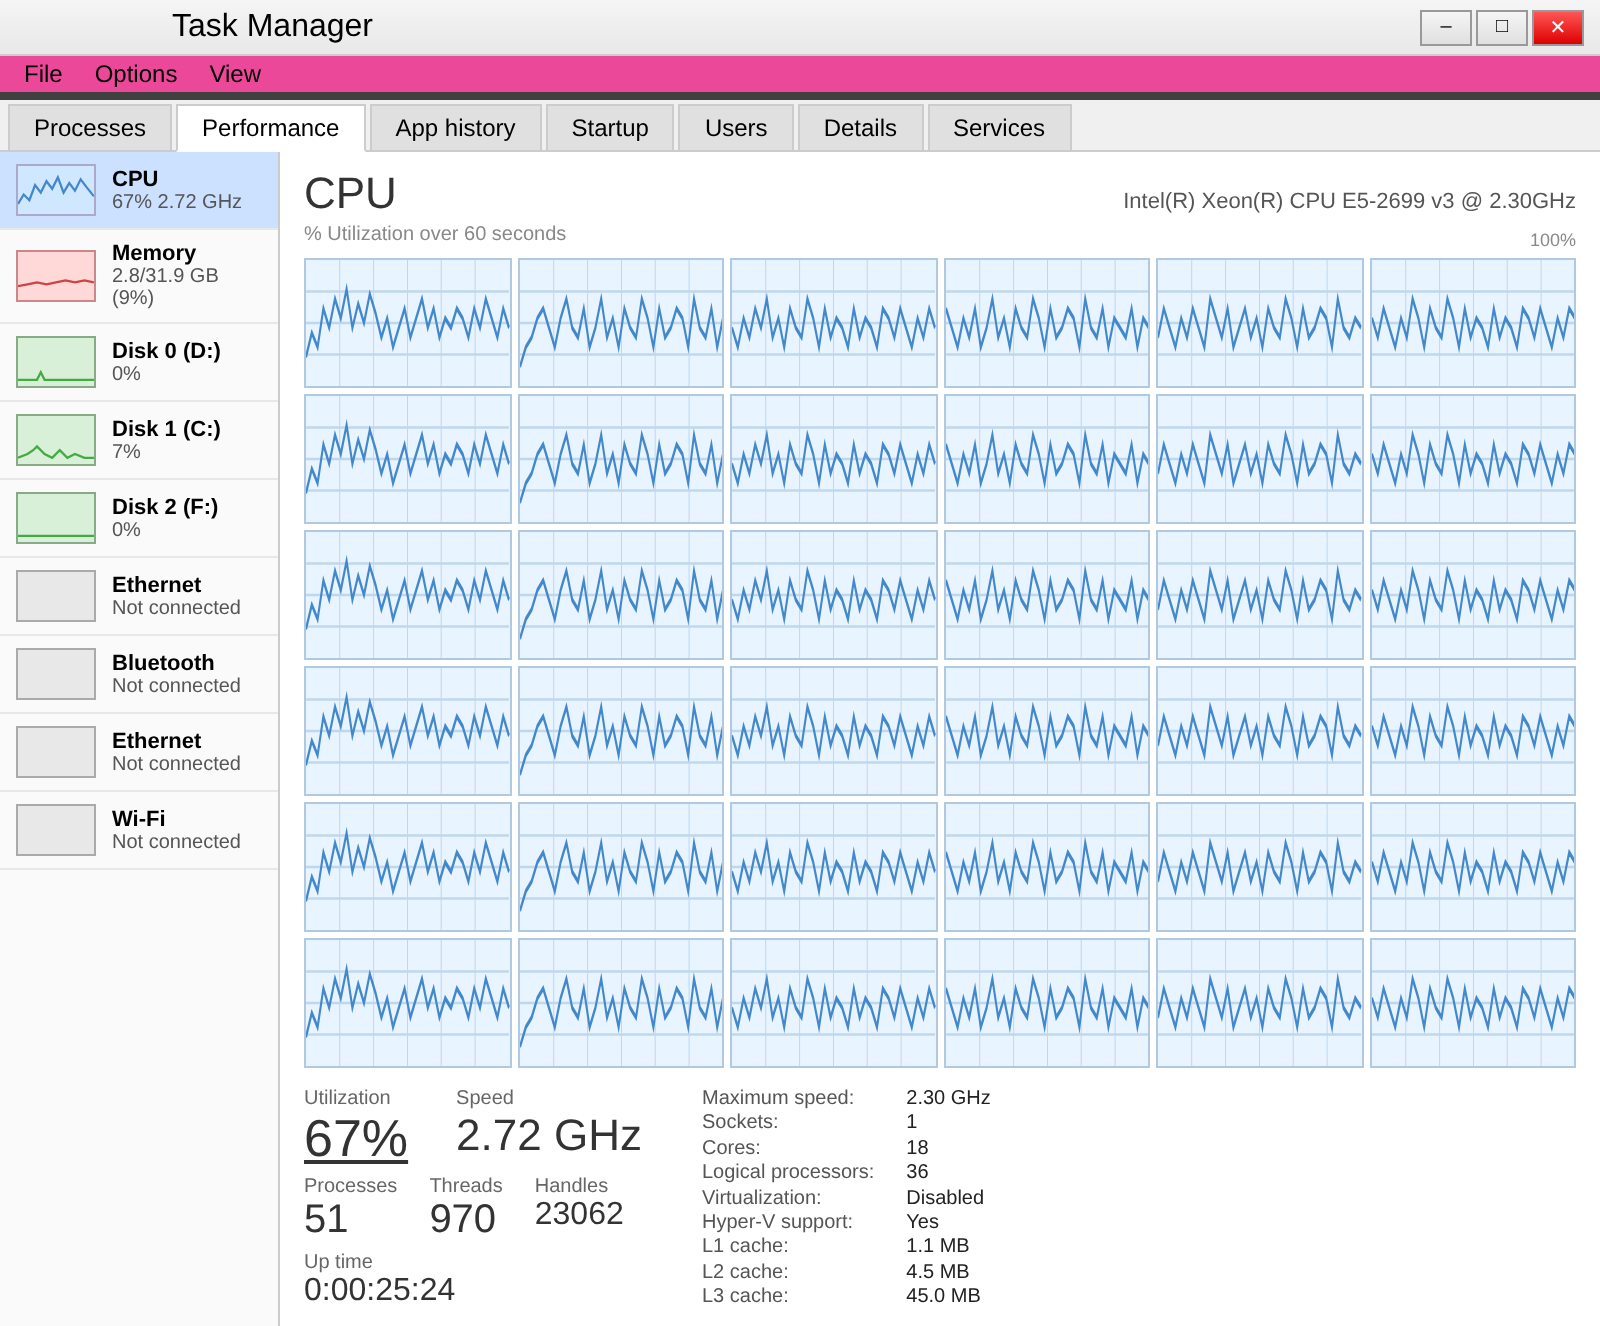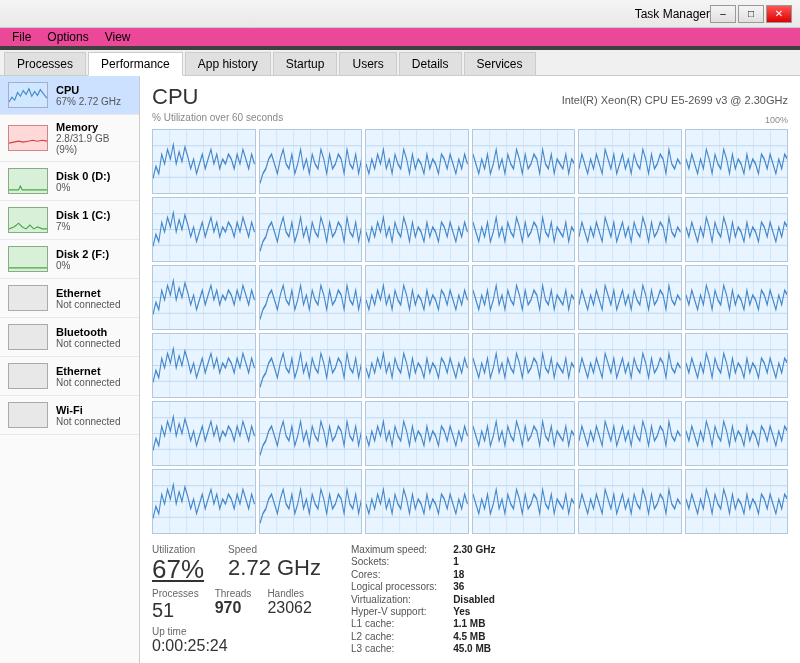--- a/index.html
+++ b/index.html
@@ -4,21 +4,21 @@
   <style>
     * { box-sizing: border-box; margin: 0; padding: 0; }
     body { font-family: 'Segoe UI', Tahoma, sans-serif; font-size: 12px; background: #f0f0f0; width: 800px; height: 663px; overflow: hidden; }
     
     .title-bar {
       background: linear-gradient(to bottom, #f5f5f5, #e8e8e8);
       border-bottom: 1px solid #ccc;
       display: flex; align-items: center; justify-content: space-between;
       padding: 6px 8px; height: 28px;
     }
-    .title-bar-title { flex: 1; text-align: right; font-size: 12px; }
+    .title-bar-title { flex: 1; text-align: left; font-size: 16px; }
     .title-bar-controls { display: flex; gap: 2px; }
     .title-bar-btn {
       width: 26px; height: 18px; border: 1px solid #999;
       background: linear-gradient(to bottom, #f5f5f5, #e0e0e0);
       cursor: pointer; font-size: 10px; display: flex; align-items: center; justify-content: center;
     }
     .title-bar-btn.close { background: linear-gradient(to bottom, #f55, #d00); color: white; }
 
     .menu-bar {
       background: #ec4899;
@@ -97,21 +97,21 @@
     .stat-label { font-size: 10px; color: #666; }
     .stat-value { font-size: 26px; font-weight: 300; color: #333; line-height: 1.1; text-decoration: underline; }
     .stat-value-med { font-size: 18px; font-weight: 300; color: #333; line-height: 1.2; }
     .stat-value-sm { font-size: 13px; color: #333; font-weight: 600; }
 
     .details-grid {
       display: grid; grid-template-columns: auto auto; gap: 1px 16px;
       font-size: 10px;
     }
     .detail-key { color: #555; }
-    .detail-val { color: #222; font-weight: 700; }
+    .detail-val { color: #222; font-weight: 400; }
 
     .disk-thumb { background: #d8f0d8; border: 1px solid #8a8; }
     .mem-thumb { background: #ffd8d8; border: 1px solid #c88; }
     .eth-thumb { background: #e8e8e8; border: 1px solid #aaa; }
   </style>
 </head>
 <body>
 
 <div class="title-bar">
   <div style="width:78px"></div>
@@ -659,21 +659,21 @@
             <div class="stat-value-med" style="font-size:22px;font-weight:300;">2.72 GHz</div>
           </div>
         </div>
         <div style="display:flex;gap:16px;margin-bottom:4px;">
           <div>
             <div class="stat-label">Processes</div>
             <div class="stat-value-sm" style="font-size:20px;font-weight:300;">51</div>
           </div>
           <div>
             <div class="stat-label">Threads</div>
-            <div class="stat-value-sm" style="font-size:16px;font-weight:700;">970</div>
+            <div class="stat-value-sm" style="font-size:20px;font-weight:400;">970</div>
           </div>
           <div>
             <div class="stat-label">Handles</div>
             <div class="stat-value-sm" style="font-size:16px;font-weight:300;">23062</div>
           </div>
         </div>
         <div>
           <div class="stat-label">Up time</div>
           <div class="stat-value-sm" style="font-size:16px;font-weight:400;">0:00:25:24</div>
         </div>

